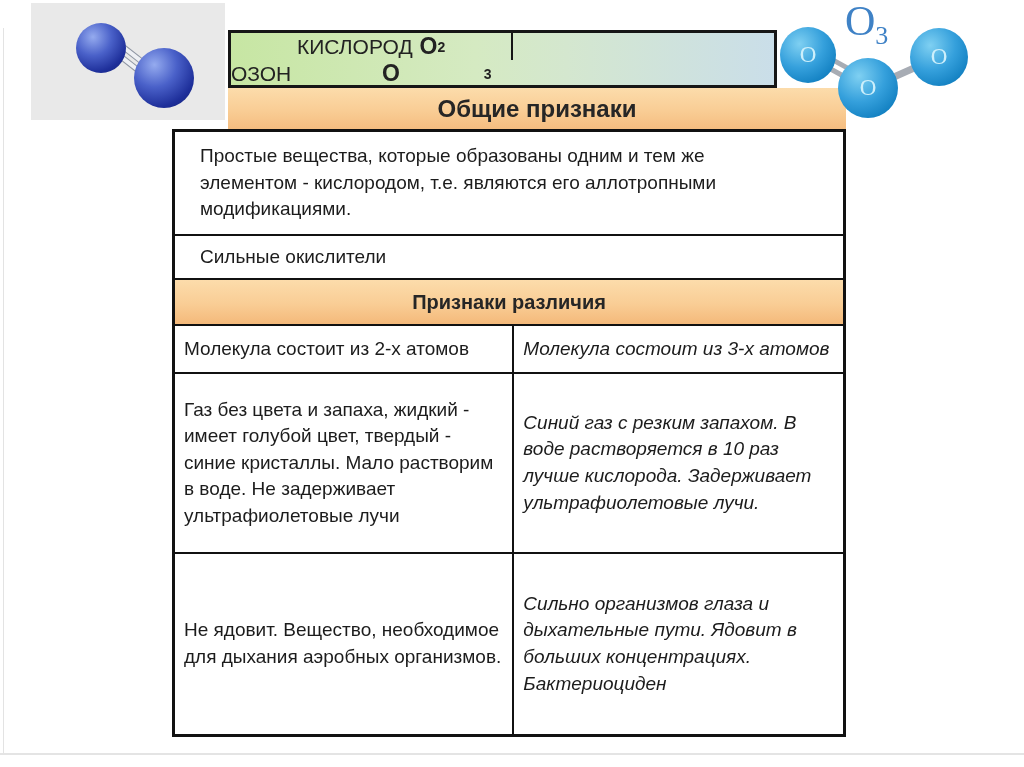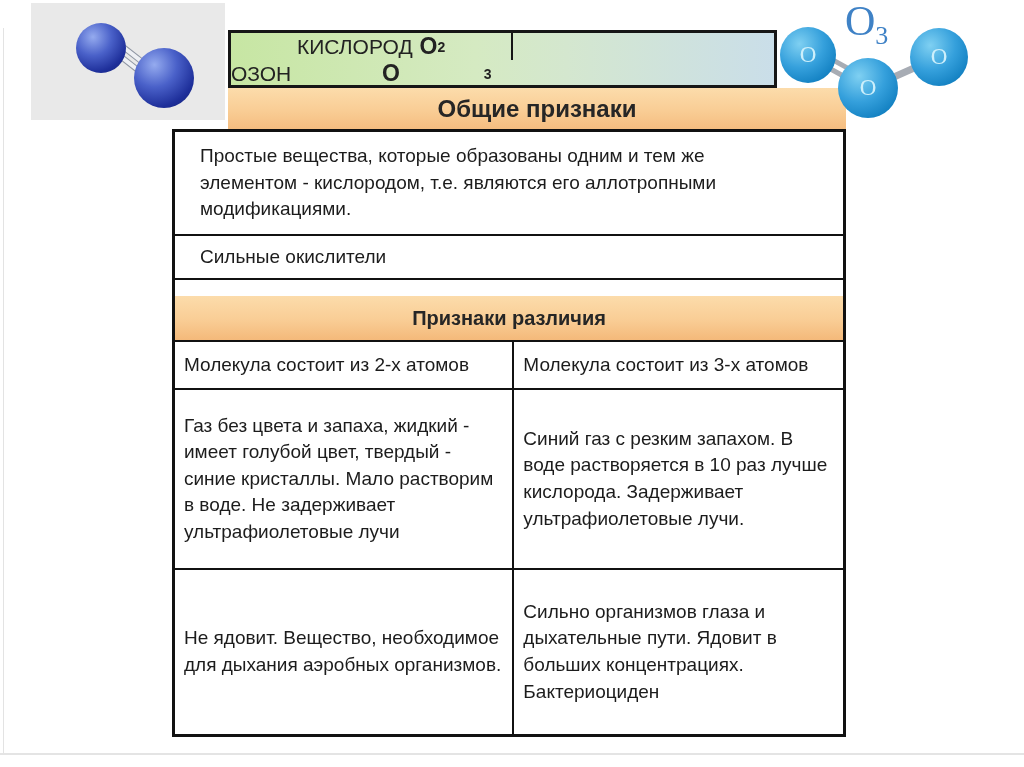--- a/index.html
+++ b/index.html
@@ -37,25 +37,25 @@
     display:flex;align-items:center;justify-content:center;font-weight:bold;font-size:24px;color:#262626;}
 
   
   .main-table{position:absolute;left:172px;top:129px;width:674px;height:608px;
     border:3px solid #111;box-sizing:border-box;background:#fff;display:flex;flex-direction:column;}
   .t-row{border-bottom:2px solid #111;box-sizing:border-box;display:flex;align-items:center;
     font-size:19px;line-height:1.4;}
   .t-row:last-child{border-bottom:none;flex:1;}
   .t-row.single{padding-left:25px;padding-right:9px;}
   .t-row.band{justify-content:center;font-weight:bold;font-size:20px;color:#262626;
-    background:linear-gradient(to bottom,#fcdcab 0%,#f9cd95 55%,#f4b97a 100%);margin-top:16px;}
+    background:linear-gradient(to bottom,#fcdcab 0%,#f9cd95 55%,#f4b97a 100%);}
   .t-row.cols{padding:0;align-items:stretch;}
   .t-cell{box-sizing:border-box;padding:6px 9px;display:flex;align-items:center;}
   .t-cell.left{width:50.8%;border-right:2px solid #111;}
-  .t-cell.right{width:49.2%;}
+  .t-cell.right{width:49.2%;font-style:italic;}
   .r1{height:104px;} .r2{height:54px;} .r3{height:44px;}
   .r4{height:46px;} .r5{height:48px;} .r6{height:180px;}
   .r1 .clamp{max-width:592px;}
 
   
   .o3-label{position:absolute;left:845px;top:0px;font-family:"Liberation Serif","DejaVu Serif",serif;
     color:#3f82c6;font-size:42px;line-height:1;}
   .o3-label sub{font-size:26px;}
   .o3-sphere{position:absolute;border-radius:50%;z-index:2;display:flex;align-items:center;justify-content:center;
     background:radial-gradient(circle at 35% 30%, #7fd0f2 0%, #35a0dc 45%, #1381c2 78%, #0b6aa6 100%);

